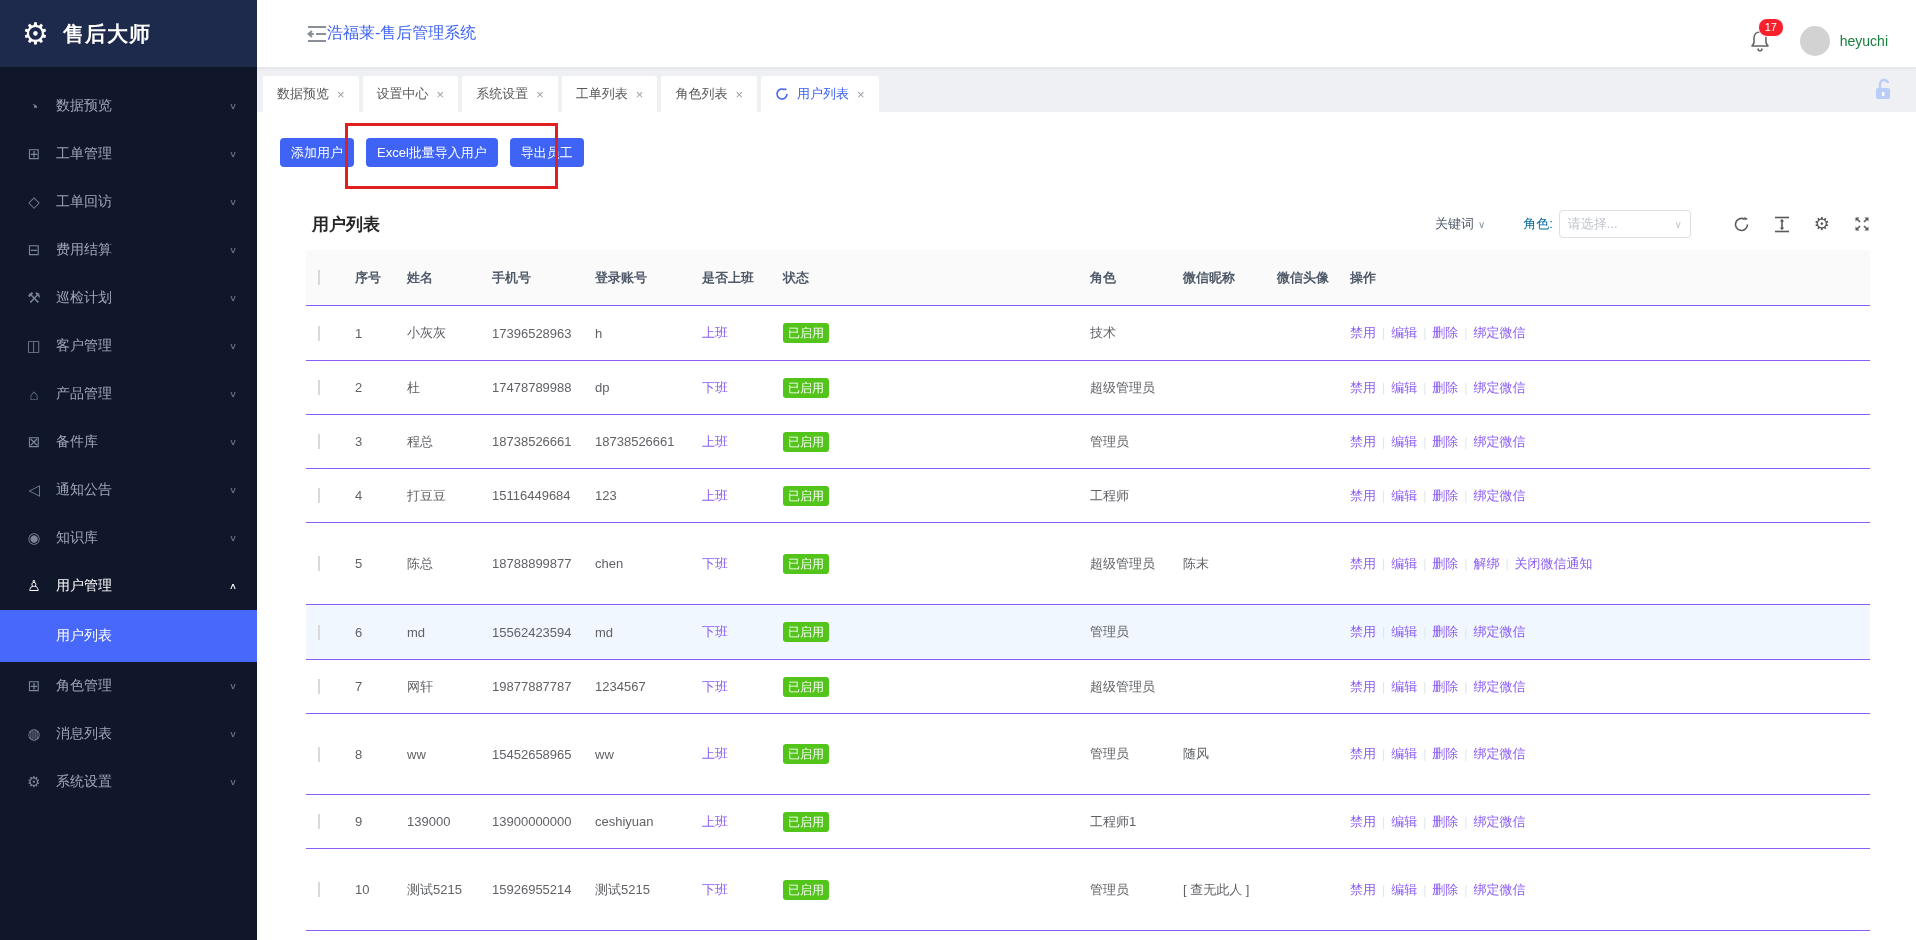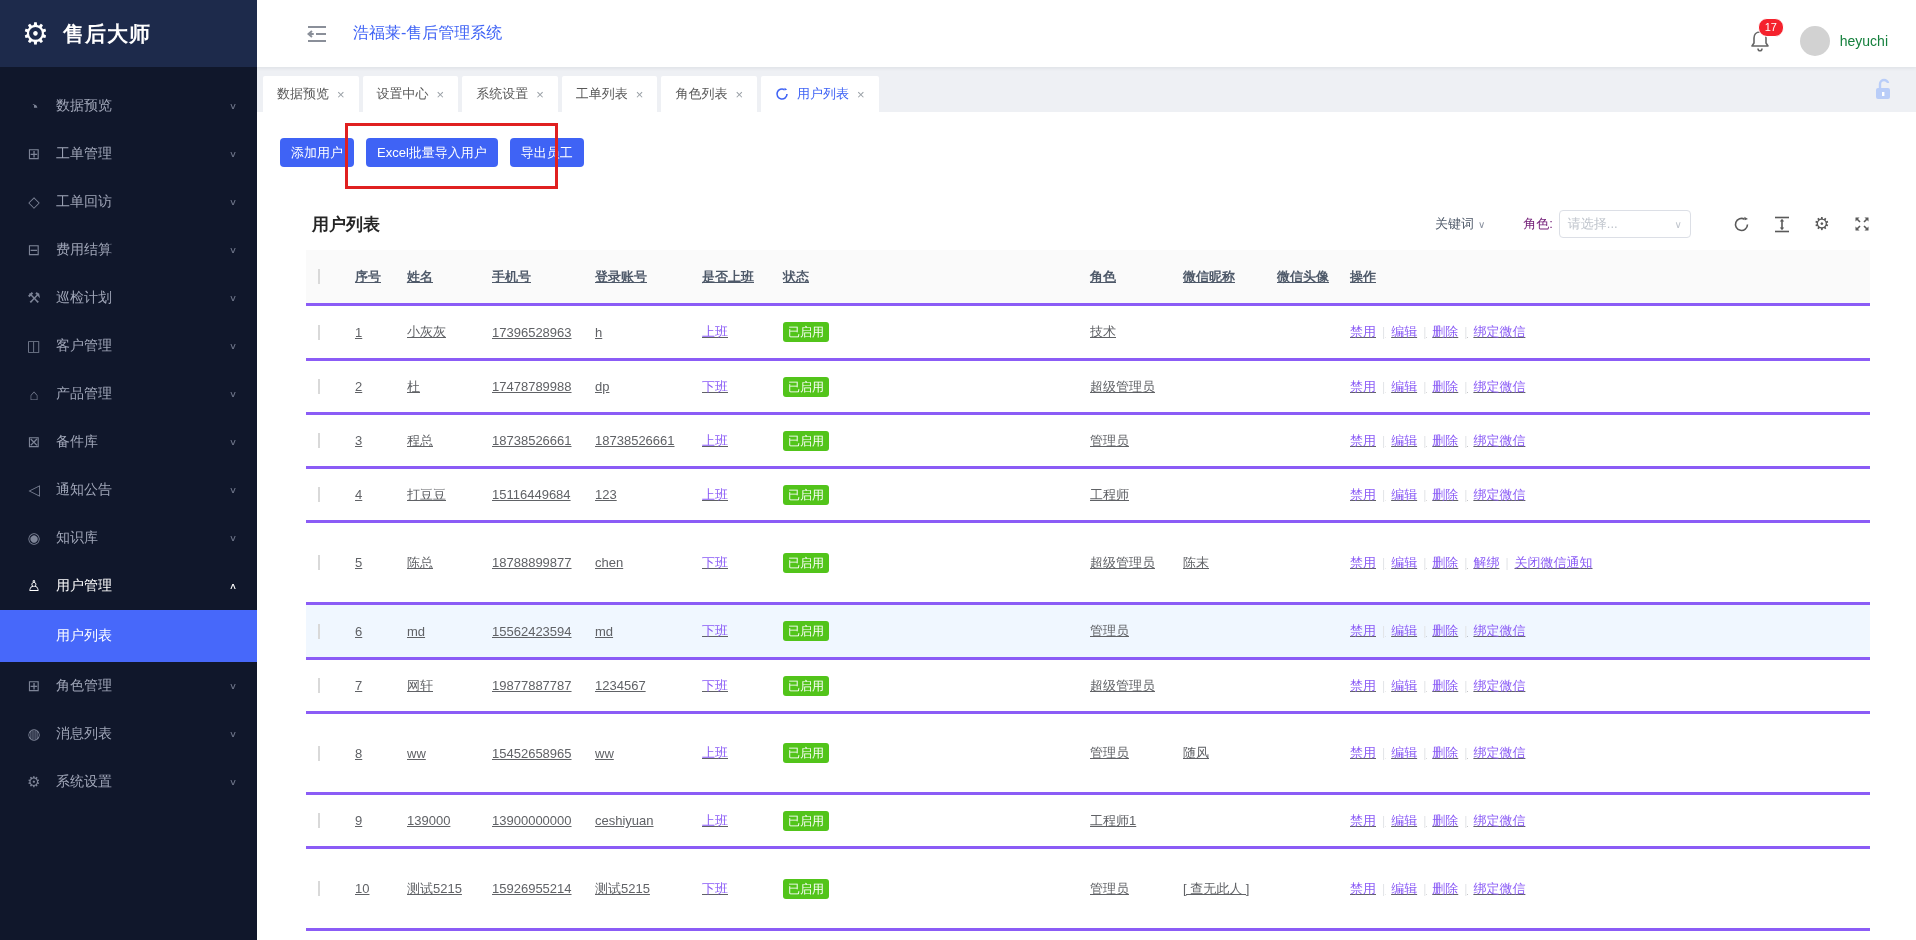--- a/index.html
+++ b/index.html
@@ -21,21 +21,21 @@
   .menu-item.expanded { color:#ffffff; }
   .menu-item.expanded .mi-icon, .menu-item.expanded .mi-chevron { color:#ffffff; }
   .submenu-item { height:52px; display:flex; align-items:center; padding-left:56px;
     background:#4768fa; color:#fff; font-size:14px; cursor:pointer; }
 
   
   .main { position:absolute; left:257px; top:0; width:1659px; height:940px; }
   .topbar { height:67px; background:#fff; display:flex; align-items:center; position:relative;
     box-shadow:0 1px 4px rgba(0,21,41,.08); z-index:4; }
   .collapse-btn { margin-left:50px; cursor:pointer; display:flex; align-items:center; }
-  .top-title { color:#3f63f5; font-size:16px; margin-left:26px; }
+  .top-title { color:#3f63f5; font-size:16px; }
   .topbar-right { position:absolute; right:28px; top:0; height:82px; display:flex; align-items:center; }
   .bell-wrap { position:relative; margin-right:30px; cursor:pointer; }
   .bell-badge { position:absolute; top:-12px; left:8px; background:#f5222d; color:#fff;
     font-size:11px; line-height:1; padding:3px 6px; border-radius:9px; border:1px solid #fff; }
   .user-avatar { width:30px; height:30px; border-radius:50%; background:#d2d2d2; margin-right:10px; }
   .user-name { font-size:14px; color:#15803d; }
 
   
   .tabbar { height:45px; background:#eef0f4; display:flex; align-items:flex-end; position:relative; z-index:3; }
   .tabs { display:flex; gap:4px; margin-left:6px; }
@@ -54,34 +54,34 @@
     padding:0 11px; border-radius:4px; cursor:pointer; font-family:inherit; }
   .annotation-box { position:absolute; left:88px; top:11px; width:213px; height:66px;
     border:3px solid #e02020; pointer-events:none; }
 
   .panel-head { position:absolute; left:0; top:92px; width:1659px; height:40px;
     display:flex; align-items:center; }
   .panel-title { margin-left:55px; font-size:17px; font-weight:bold; color:#262626; }
   .panel-tools { position:absolute; right:46px; display:flex; align-items:center; }
   .kw { font-size:13px; color:#4e5969; cursor:pointer; }
   .kw .caret { font-size:10px; color:#8a919f; margin-left:4px; }
-  .role-label { font-size:13px; color:#701a75; margin-left:38px; margin-right:6px; }
+  .role-label { font-size:13px; color:#0369a1; margin-left:38px; margin-right:6px; }
   .role-select { width:132px; height:28px; border:1px solid #dcdfe6; border-radius:4px;
     display:flex; align-items:center; justify-content:space-between; padding:0 8px; cursor:pointer; background:#fff; }
   .role-select .ph { font-size:13px; color:#bfc4cc; }
   .role-select .caret { font-size:10px; color:#bfc4cc; }
   .tool-icons { display:flex; align-items:center; gap:24px; margin-left:42px; }
   .tool-icons .ticon { cursor:pointer; display:flex; align-items:center; color:#595959; }
   .gear-glyph { font-size:18px; line-height:1; }
 
   
   .table { position:absolute; left:49px; top:138px; width:1564px; }
   .trow { display:grid;
     grid-template-columns:44px 52px 85px 103px 107px 81px 307px 93px 94px 73px 1fr;
-    align-items:center; border-bottom:3px solid #8b5cf6;text-decoration:underline; }
+    align-items:center; border-bottom:1px solid #8b5cf6; }
   .thead { background:#fafafa; height:56px; font-size:13px; color:#4e5969; font-weight:bold; }
   .tbody-row { background:#fff; font-size:13px; color:#606266; }
   .tbody-row.hl { background:#f0f7ff; }
   .cell { padding-left:5px; overflow:hidden; white-space:nowrap; }
   .cell-check { padding-left:12px; }
   .checkbox { width:16px; height:16px; border:1px solid #d9d9d9; border-radius:3px; background:#fff; cursor:pointer; }
   .link { color:#8b5cf6; cursor:pointer; }
   .status-badge { display:inline-block; background:#52c41a; color:#fff; font-size:12px;
     line-height:1; padding:4px 5px; border-radius:3px; }
   .avatar { width:40px; height:40px; border-radius:50%; position:relative; }

